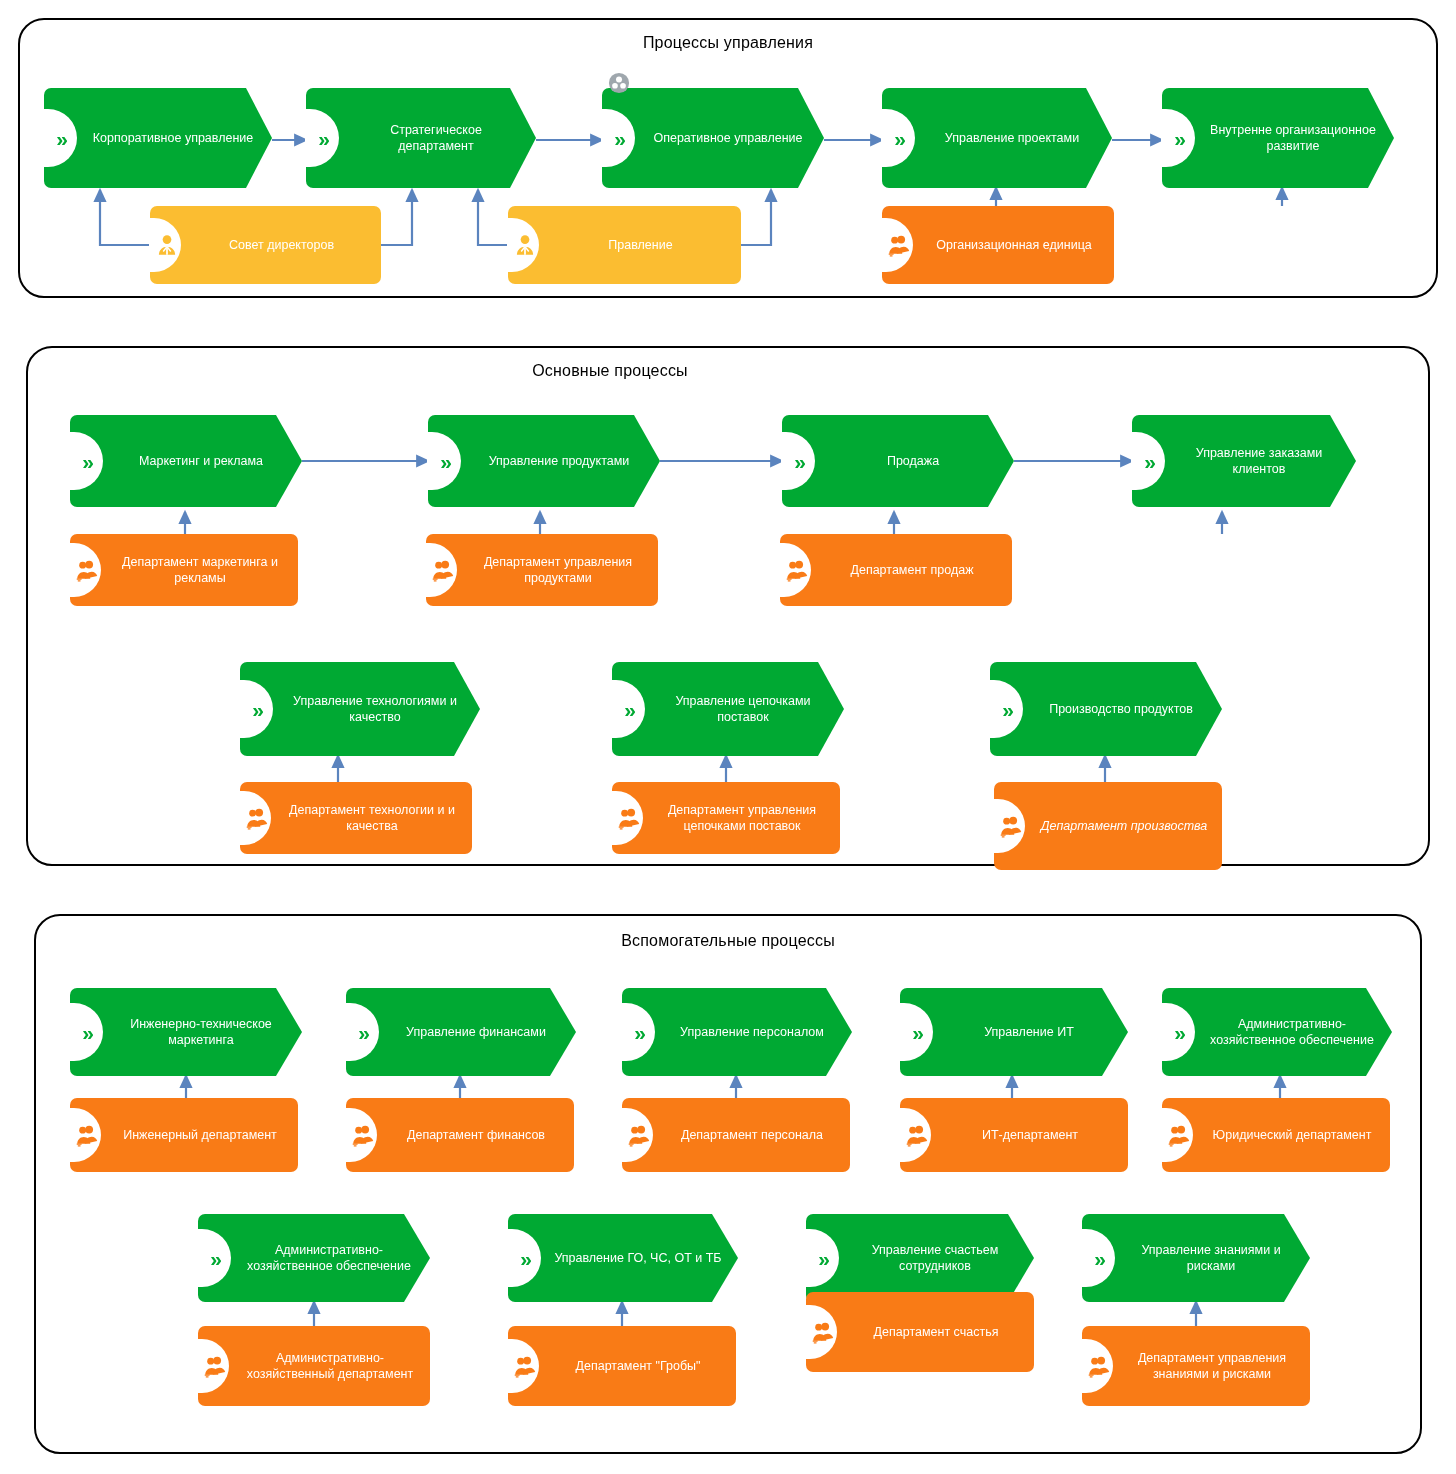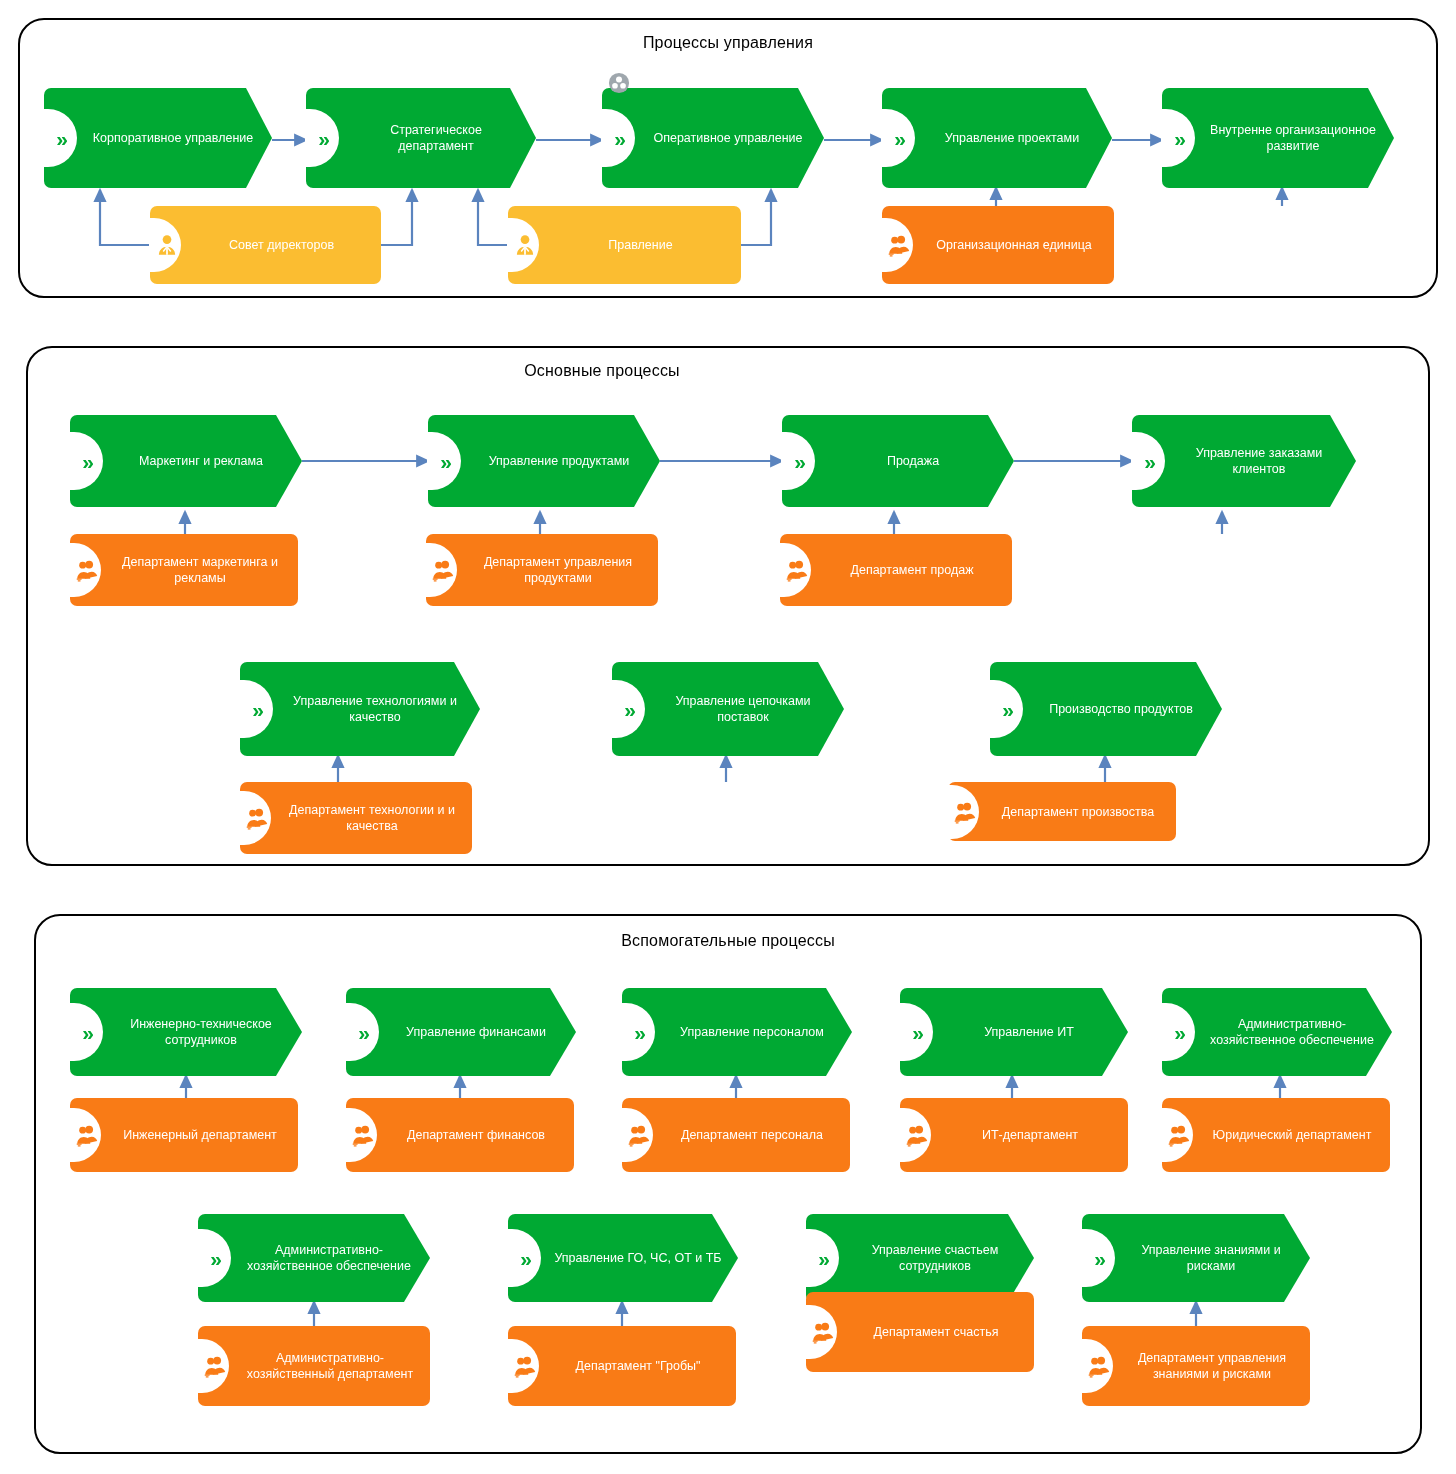--- a/index.html
+++ b/index.html
@@ -56,21 +56,21 @@
 </style>
 </head>
 <body>
 
 <div id="page">
 
   <div class="frame" style="left:18px;top:18px;width:1420px;height:280px;"></div>
   <div class="frame-title" style="left:18px;top:34px;width:1420px;">Процессы управления</div>
 
   <div class="frame" style="left:26px;top:346px;width:1404px;height:520px;"></div>
-  <div class="frame-title" style="left:28px;top:362px;width:1148px;">Основные процессы</div>
+  <div class="frame-title" style="left:36px;top:362px;width:1148px;">Основные процессы</div>
 
   <div class="frame" style="left:34px;top:914px;width:1388px;height:540px;"></div>
   <div class="frame-title" style="left:34px;top:932px;width:1388px;">Вспомогательные процессы</div>
 
   <svg class="lyr">
     <defs>
       <marker id="ah" markerWidth="7" markerHeight="7" refX="5.4" refY="3" orient="auto">
         <polygon points="0,0 6.4,3 0,6" fill="#5b84be"></polygon>
       </marker>
     </defs>
@@ -276,37 +276,48 @@
     <div class="notch"></div>
     <svg class="uicon" viewBox="0 0 24 24">
       <circle cx="8" cy="7.5" r="3.2" fill="currentColor"></circle>
         <circle cx="14" cy="7" r="3.6" fill="currentColor"></circle>
       <path d="M3 20c0-3.6 2.6-6.2 6-6.2s6 2.6 6 6.2z" fill="currentColor"></path>
       <path d="M10 20c.4-3.8 3-6.4 6.4-6.4 2.4 0 4.3 1.5 5 4" fill="currentColor"></path>
       <path d="M2.5 20.5 L7 20.5 M3.5 22 L6 22" stroke="currentColor" stroke-width="1.1"></path>
     </svg>
     <div class="lbl">Департамент технологии и и качества</div>
   </div>
-  <div class="unit" style="left:948px;top:782px;width:228px;height:59px;--c:#f97b16;">
+  <div class="unit" style="left:612px;top:782px;width:228px;height:72px;--c:#f97b16;">
+    <div class="notch"></div>
+    <svg class="uicon" viewBox="0 0 24 24">
+      <circle cx="8" cy="7.5" r="3.2" fill="currentColor"></circle>
+        <circle cx="14" cy="7" r="3.6" fill="currentColor"></circle>
+      <path d="M3 20c0-3.6 2.6-6.2 6-6.2s6 2.6 6 6.2z" fill="currentColor"></path>
+      <path d="M10 20c.4-3.8 3-6.4 6.4-6.4 2.4 0 4.3 1.5 5 4" fill="currentColor"></path>
+      <path d="M2.5 20.5 L7 20.5 M3.5 22 L6 22" stroke="currentColor" stroke-width="1.1"></path>
+    </svg>
+    <div class="lbl">Департамент управления цепочками поставок</div>
+  </div>
+  <div class="unit" style="left:994px;top:782px;width:228px;height:88px;font-style:italic;--c:#f97b16;">
     <div class="notch"></div>
     <svg class="uicon" viewBox="0 0 24 24">
       <circle cx="8" cy="7.5" r="3.2" fill="currentColor"></circle>
         <circle cx="14" cy="7" r="3.6" fill="currentColor"></circle>
       <path d="M3 20c0-3.6 2.6-6.2 6-6.2s6 2.6 6 6.2z" fill="currentColor"></path>
       <path d="M10 20c.4-3.8 3-6.4 6.4-6.4 2.4 0 4.3 1.5 5 4" fill="currentColor"></path>
       <path d="M2.5 20.5 L7 20.5 M3.5 22 L6 22" stroke="currentColor" stroke-width="1.1"></path>
     </svg>
     <div class="lbl">Департамент произвоства</div>
   </div>
 
   <div class="proc" style="left:70px;top:988px;width:232px;height:88px;--c:#00a933;">
     <div class="body"></div>
     <div class="notch"></div>
     <div class="dchev">»</div>
-    <div class="lbl">Инженерно-техническое сотрудников</div>
+    <div class="lbl">Инженерно-техническое маркетинга</div>
   </div>
   <div class="proc" style="left:346px;top:988px;width:230px;height:88px;--c:#00a933;">
     <div class="body"></div>
     <div class="notch"></div>
     <div class="dchev">»</div>
     <div class="lbl">Управление финансами</div>
   </div>
   <div class="proc" style="left:622px;top:988px;width:230px;height:88px;--c:#00a933;">
     <div class="body"></div>
     <div class="notch"></div>

